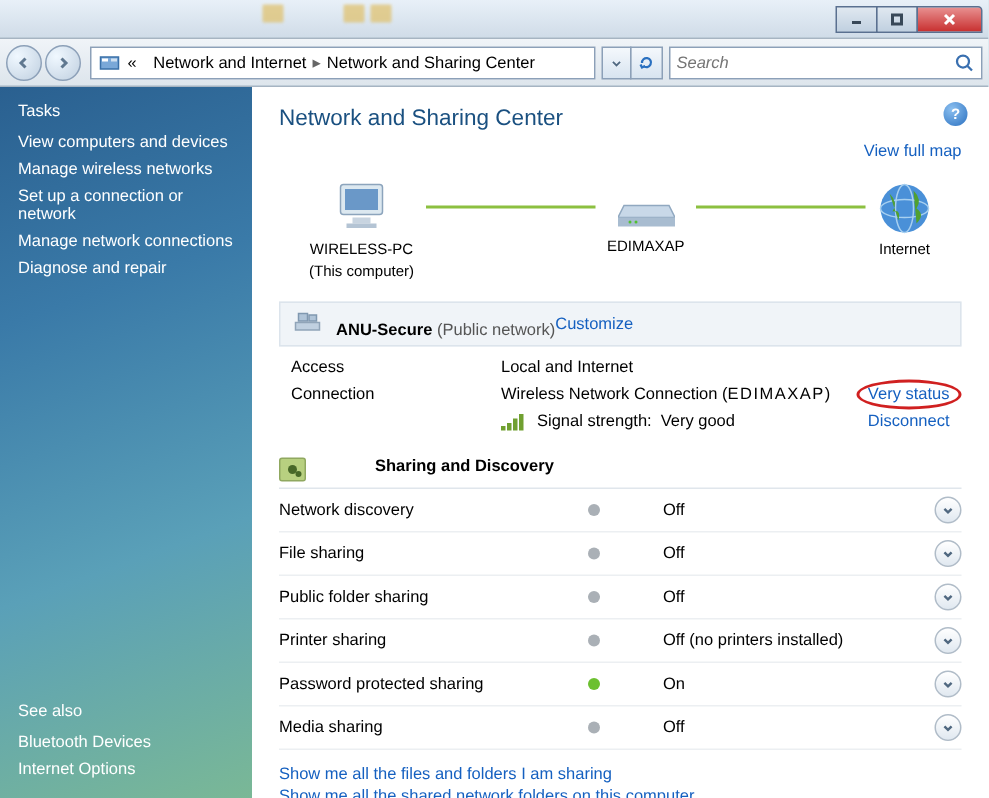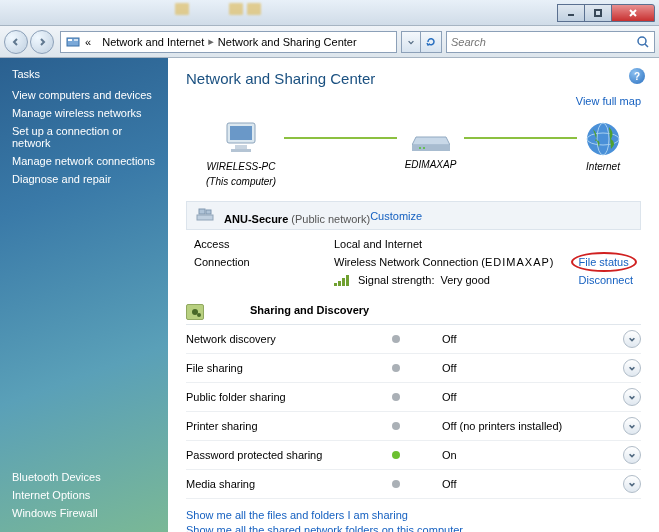--- a/index.html
+++ b/index.html
@@ -41,21 +41,21 @@
   
   
   .content { flex: 1; background: white; overflow-y: auto; padding: 12px 18px; position: relative; }
   .help-icon { position: absolute; top: 10px; right: 14px; width: 16px; height: 16px; border-radius: 50%; background: radial-gradient(circle at 35% 30%, #8cc0f0, #2a70c0); color: white; font-size: 10px; font-weight: bold; display: flex; align-items: center; justify-content: center; cursor: pointer; }
   h1 { font-size: 15px; font-weight: normal; color: #1a5080; margin-bottom: 8px; }
   .fullmap { text-align: right; margin-bottom: 6px; }
   .link { color: #1560c0; cursor: pointer; font-size: 11px; }
   
   .map { display: flex; align-items: center; justify-content: space-around; padding: 8px 20px 4px; }
   .node { display: flex; flex-direction: column; align-items: center; font-size: 10px; text-align: center; }
-  .node .lbl { margin-top: 4px; font-style: italic; }
+  .node .lbl { margin-top: 4px; }
   .conn { flex: 1; height: 2px; background: #8cc040; margin: 0 8px 32px; }
   .pc-icon { width: 40px; height: 36px; }
   .ap-icon { width: 38px; height: 32px; }
   .globe { width: 36px; height: 36px; }
   
   .section-hdr { display: flex; align-items: center; background: #f0f4f8; border: 1px solid #dce4ec; padding: 4px 8px; margin-top: 10px; }
   .section-hdr .name { font-weight: bold; font-size: 11px; }
   .section-hdr .sub { font-weight: normal; color: #555; }
   .section-hdr .icon { width: 20px; height: 18px; margin-right: 6px; display: inline-flex; align-items: center; }
   
@@ -166,23 +166,23 @@
 
 <div class="main">
   <div class="sidebar">
     <div class="sidebar-section">Tasks</div>
     <a>View computers and devices</a>
     <a>Manage wireless networks</a>
     <a>Set up a connection or network</a>
     <a>Manage network connections</a>
     <a>Diagnose and repair</a>
     <div class="spacer"></div>
+    <div class="sidebar-section">See also</div>
     <a>Bluetooth Devices</a>
     <a>Internet Options</a>
-    <a>Windows Firewall</a>
   </div>
 
   <div class="content">
     <div class="help-icon">?</div>
     <h1>Network and Sharing Center</h1>
     <div class="fullmap"><span class="link">View full map</span></div>
 
     <div class="map">
       <div class="node">
         <svg class="pc-icon" viewBox="0 0 40 36">
@@ -235,21 +235,21 @@
     </div>
 
     <div class="grid">
       <div class="label">Access</div>
       <div class="val">Local and Internet</div>
       <div></div>
       <div class="label">Connection</div>
       <div class="val">
         <span>Wireless Network Connection (</span><span style="letter-spacing:1px">EDIMAXAP</span><span>)</span>
       </div>
-      <div><span class="highlight"><span class="link">File status</span></span></div>
+      <div><span class="highlight"><span class="link">Very status</span></span></div>
       <div></div>
       <div class="sig-row">
         <span class="sigbars">
             <span></span>
             <span></span>
             <span></span>
             <span></span>
           </span>
         <span>Signal strength:</span>
         <span>Very good</span>

